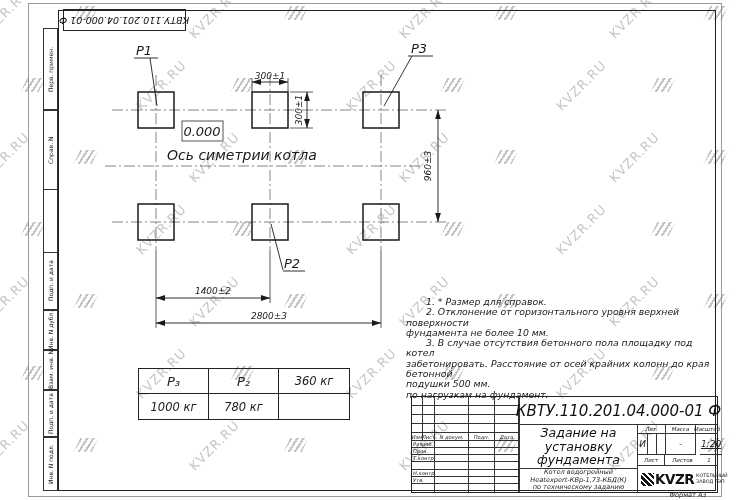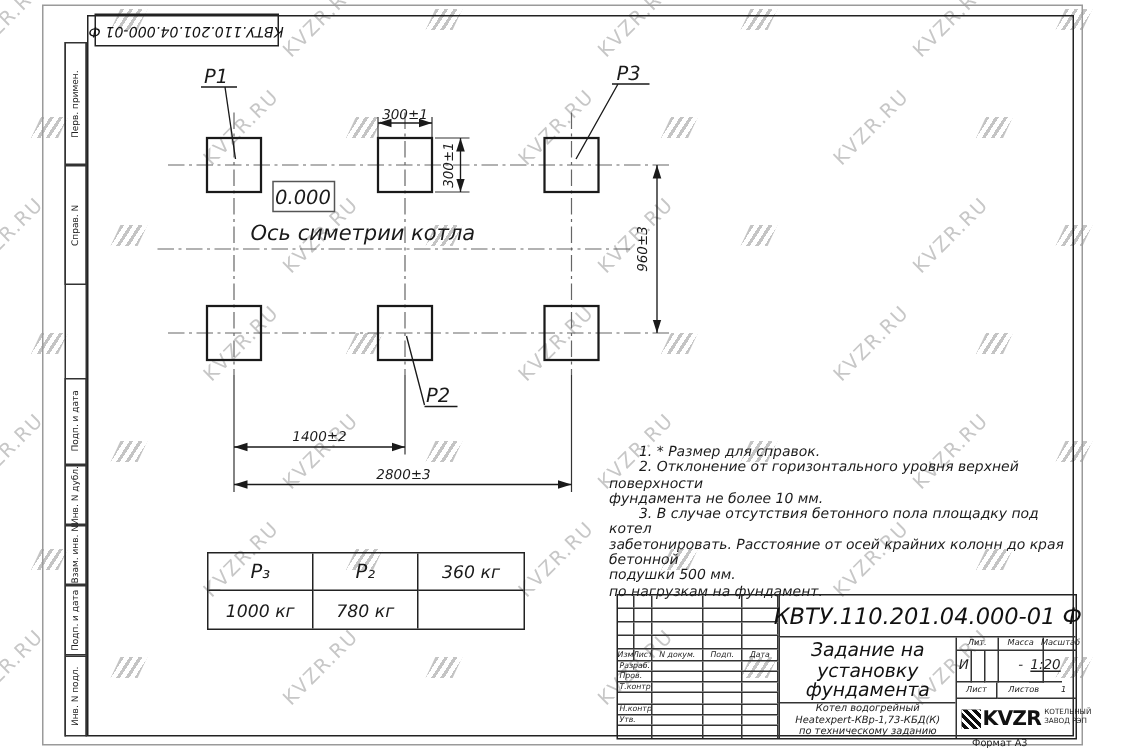--- a/index.html
+++ b/index.html
@@ -66,21 +66,21 @@
               font-style:italic;font-size:6.6px;line-height:7.4px;color:#222;text-align:center;}
   .tb-right{position:absolute;left:225px;top:28px;width:80px;height:67px;border-left:1px solid #333;}
   .rc{position:absolute;display:flex;align-items:center;justify-content:center;font-style:italic;color:#222;}
   .rb{border-right:1px solid #333;} .bb{border-bottom:1px solid #333;}
   .f55{font-size:5.5px;} .f9{font-size:9px;}
   .logo-row{position:absolute;left:0;top:41px;width:80px;height:26px;display:flex;align-items:center;padding-left:3px;}
   .logo-icon{width:13px;height:13px;background:#111;flex:0 0 auto;
              background-image:repeating-linear-gradient(45deg,#fff 0 1.5px,transparent 1.5px 4px);}
   .logo-kvzr{font-weight:bold;font-size:13.5px;letter-spacing:-.5px;color:#111;font-style:normal;margin-left:1px;}
   .logo-cap{font-size:4.8px;line-height:1.2;margin-left:2px;color:#222;font-style:normal;}
-  .fmt{position:absolute;left:648px;top:491px;width:80px;text-align:left;font-size:6.5px;color:#222;z-index:3;}
+  .fmt{position:absolute;left:648px;top:491px;width:80px;text-align:center;font-style:italic;font-size:6.5px;color:#222;z-index:3;}
 </style>
 </head>
 <body>
 
 <div class="page">
 
   <div id="wm-layer">
       <div class="wm-text" style="left: -28px; top: 6px;">KVZR.RU</div>
       <div class="wm-logo" style="left: 77px; top: 6px;"></div>
       <div class="wm-text" style="left: 182px; top: 6px;">KVZR.RU</div>
@@ -313,21 +313,21 @@
 
     <div class="tb-right">
       <div class="rc f55 rb bb" style="left:0;top:0;width:28px;height:9px;">Лит.</div>
       <div class="rc f55 rb bb" style="left:28px;top:0;width:30px;height:9px;">Масса</div>
       <div class="rc f55 bb" style="left:58px;top:0;width:22px;height:9px;">Масштаб</div>
 
       <div class="rc f9 rb bb" style="left:0;top:9px;width:10px;height:21px;">И</div>
       <div class="rc rb bb" style="left:10px;top:9px;width:9px;height:21px;"></div>
       <div class="rc rb bb" style="left:19px;top:9px;width:9px;height:21px;"></div>
       <div class="rc f9 rb bb" style="left:28px;top:9px;width:30px;height:21px;">-</div>
-      <div class="rc f9 bb" style="left:48px;top:9px;width:22px;height:21px;text-decoration:underline;">1:20</div>
+      <div class="rc f9 bb" style="left:62px;top:9px;width:22px;height:21px;text-decoration:underline;">1:20</div>
 
       <div class="rc f55 rb bb" style="left:0;top:30px;width:27px;height:11px;">Лист</div>
       <div class="rc f55 bb" style="left:27px;top:30px;width:53px;height:11px;justify-content:space-around;">
         <span>Листов</span>
         <span>1</span>
       </div>
 
       <div class="logo-row">
         <span class="logo-icon"></span>
         <span class="logo-kvzr">KVZR</span>

